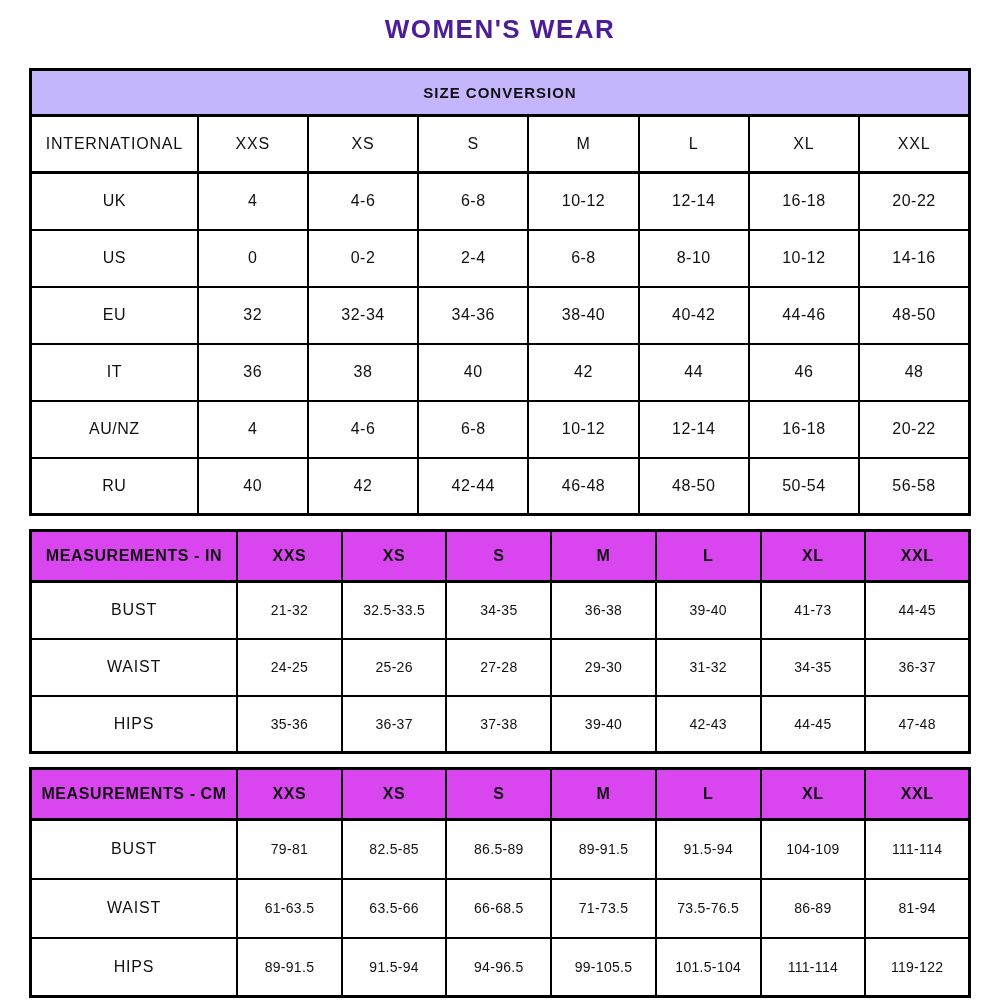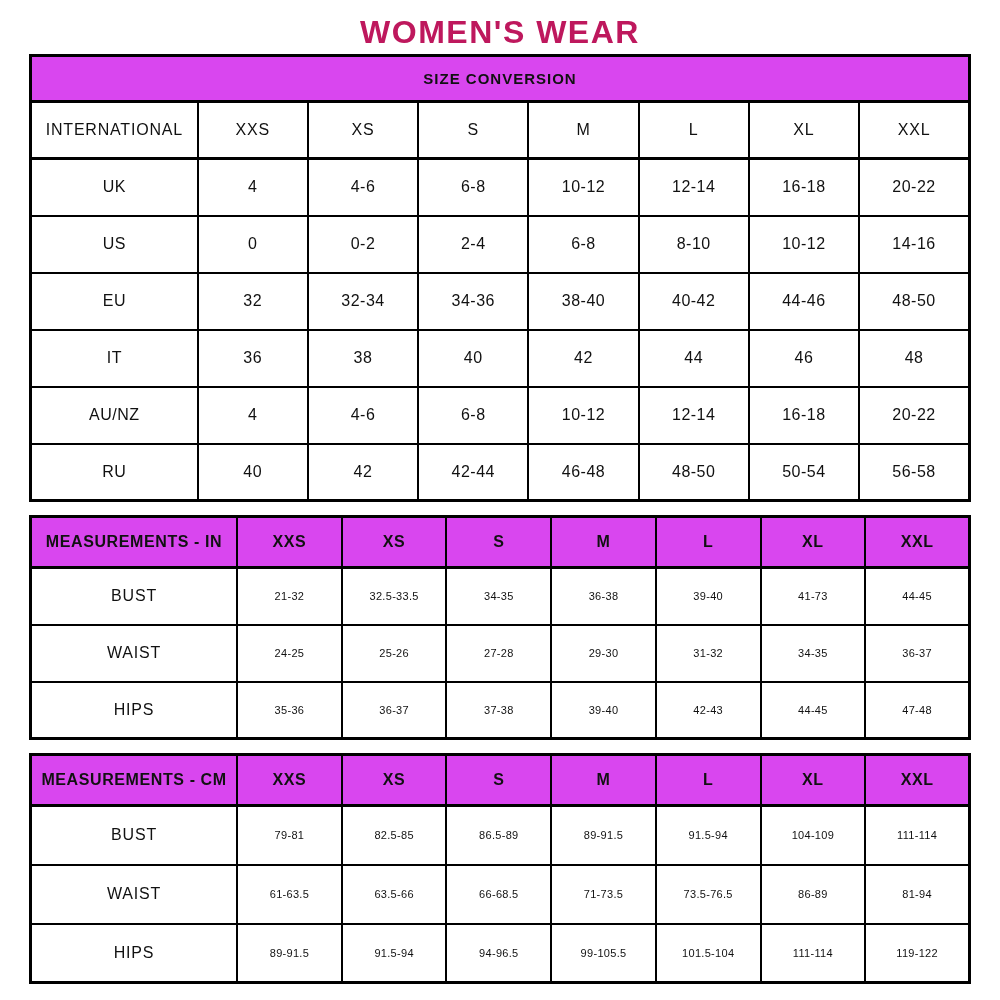--- a/index.html
+++ b/index.html
@@ -10,42 +10,42 @@
     color: #111111;
   }
   .page {
     width: 1000px;
     height: 1000px;
     padding: 14px 29px 10px 29px;
     background: #ffffff;
   }
   .page-title {
     text-align: center;
-    font-size: 32px;
+    font-size: 26px;
     font-weight: 700;
     letter-spacing: 1.5px;
-    color: #be185d;
-    margin-bottom: 3px;
+    color: #4c1d95;
+    margin-bottom: 23px;
   }
   table {
     width: 100%;
     border-collapse: collapse;
     table-layout: fixed;
     border: 3px solid #000000;
   }
   td {
     border: 2px solid #000000;
     text-align: center;
     vertical-align: middle;
     overflow: hidden;
     white-space: nowrap;
   }
   
   .t-conv .banner td {
-    background: #d946ef;
+    background: #c4b5fd;
     height: 46px;
     font-size: 15px;
     font-weight: 700;
     letter-spacing: 1px;
     border-bottom-width: 3px;
   }
   .t-conv .hdr td {
     height: 57px;
     font-size: 16px;
     letter-spacing: 0.8px;
@@ -60,21 +60,21 @@
   .t-meas .hdr td {
     background: #d946ef;
     height: 51px;
     font-size: 16px;
     font-weight: 700;
     letter-spacing: 0.6px;
     border-bottom-width: 3px;
   }
   .t-meas .row td {
     height: 57px;
-    font-size: 11px;
+    font-size: 14px;
     letter-spacing: 0.3px;
   }
   .t-meas .row td.lbl {
     font-size: 16px;
     letter-spacing: 0.8px;
   }
   .t-cm .row td { height: 59px; }
   .gap { height: 13px; }
 </style>
 </head>

